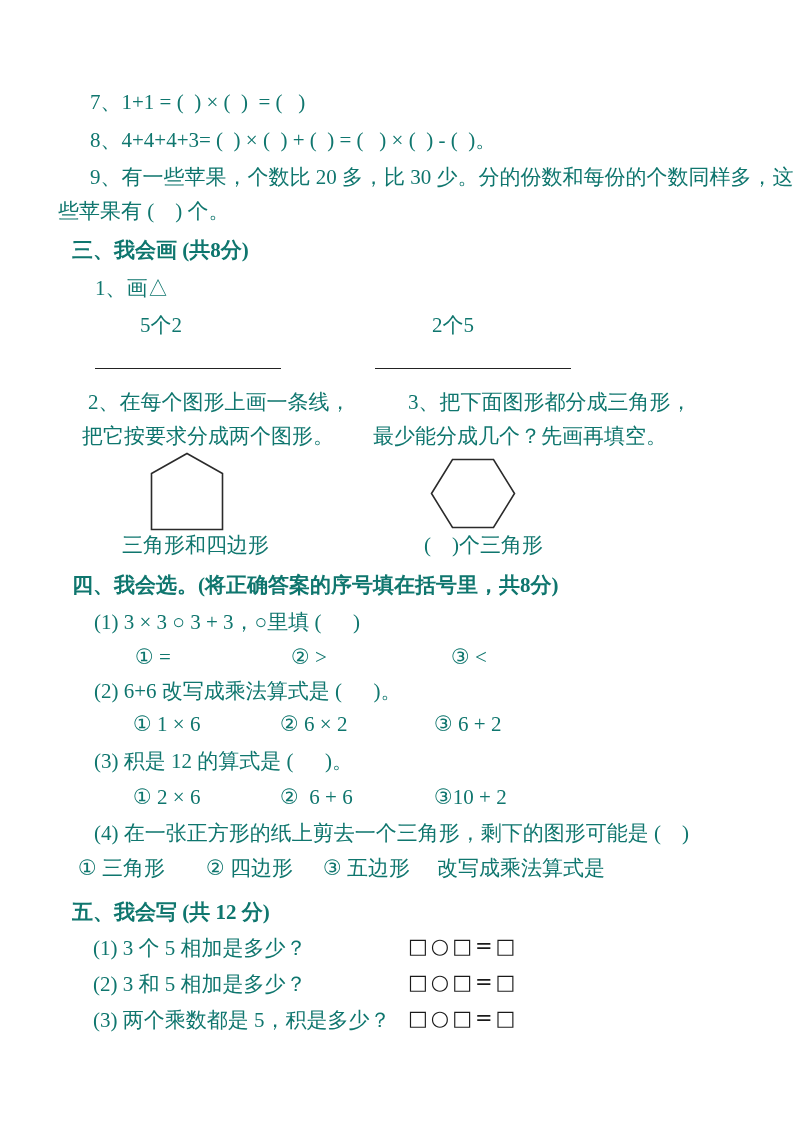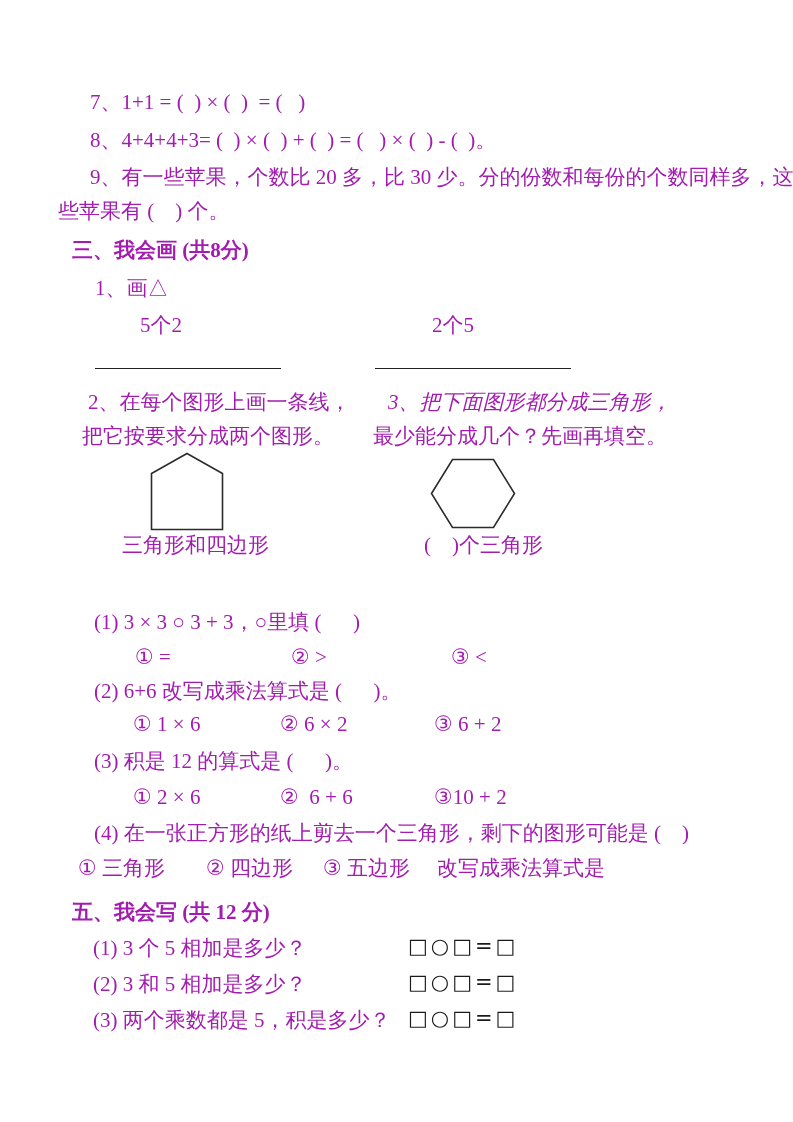--- a/index.html
+++ b/index.html
@@ -10,21 +10,21 @@
     background: #ffffff;
     font-family: "Liberation Serif", "DejaVu Serif", "DejaVu Sans", serif;
     color: #151515;
     overflow: hidden;
   }
   .t {
     position: absolute;
     font-size: 21px;
     line-height: 25px;
     white-space: pre;
-    color: #a21caf;
+    color: #0f766e;
   }
   .heading { font-weight: bold; }
   .answer-line {
     position: absolute;
     border-top: 1.6px solid #222222;
     height: 0;
   }
   .shape-svg { position: absolute; }
   .boxes {
     font-family: "DejaVu Sans", sans-serif;
@@ -46,34 +46,35 @@
   <div class="t heading" style="left:72px; top:238px;">三、我会画 (共8分)</div>
   <div class="t" style="left:95px;  top:276px;font-family:Liberation Serif, serif;">1、画△</div>
   <div class="t" style="left:140px; top:313px;">5个2</div>
   <div class="t" style="left:432px; top:313px;">2个5</div>
 
   <div class="answer-line" style="left:95px;  top:368px; width:186px;"></div>
   <div class="answer-line" style="left:375px; top:368px; width:196px;"></div>
 
   <div class="t" style="left:88px;  top:390px;">2、在每个图形上画一条线，</div>
   <div class="t" style="left:82px;  top:424px;">把它按要求分成两个图形。</div>
-  <div class="t" style="left:388px; top:390px;font-style:italic;">3、把下面图形都分成三角形，</div>
+  <div class="t" style="left:408px; top:390px;">3、把下面图形都分成三角形，</div>
   <div class="t" style="left:373px; top:424px;">最少能分成几个？先画再填空。</div>
 
   <svg class="shape-svg" style="left:150px; top:452px;" width="74" height="79" viewBox="0 0 74 79">
     <polygon points="37,1.5 72.5,21.5 72.5,77.5 1.5,77.5 1.5,21.5" fill="none" stroke="#2b2b2b" stroke-width="1.6"></polygon>
   </svg>
 
   <svg class="shape-svg" style="left:430px; top:458px;" width="86" height="71" viewBox="0 0 86 71">
     <polygon points="1.5,35.5 22.5,1.5 63.5,1.5 84.5,35.5 63.5,69.5 22.5,69.5" fill="none" stroke="#2b2b2b" stroke-width="1.6"></polygon>
   </svg>
 
   <div class="t" style="left:122px; top:533px;">三角形和四边形</div>
   <div class="t" style="left:424px; top:533px;">(    )个三角形</div>
 
+  <div class="t heading" style="left:72px; top:573px;">四、我会选。(将正确答案的序号填在括号里，共8分)</div>
 
   <div class="t" style="left:94px; top:610px;">(1) 3 × 3 ○ 3 + 3，○里填 (      )</div>
   <div class="t" style="left:135px; top:645px;">① =</div>
   <div class="t" style="left:291px; top:645px;">② &gt;</div>
   <div class="t" style="left:451px; top:645px;">③ &lt;</div>
 
   <div class="t" style="left:94px; top:679px;">(2) 6+6 改写成乘法算式是 (      )。</div>
   <div class="t" style="left:133px; top:712px;">① 1 × 6</div>
   <div class="t" style="left:280px; top:712px;">② 6 × 2</div>
   <div class="t" style="left:434px; top:712px;">③ 6 + 2</div>

